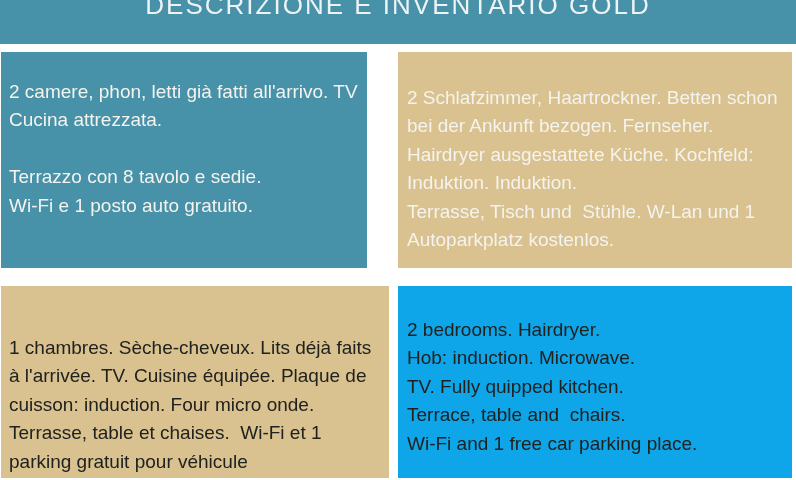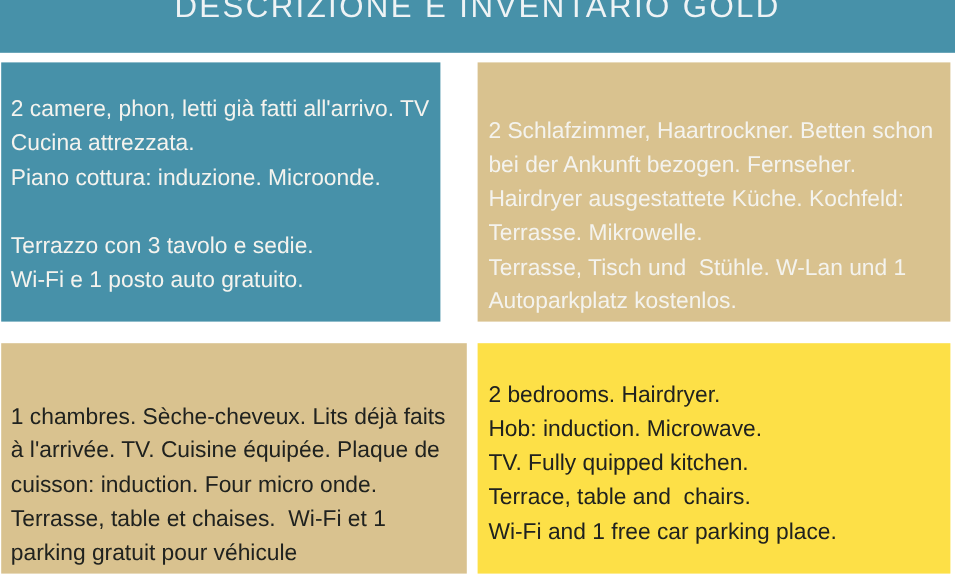--- a/index.html
+++ b/index.html
@@ -56,21 +56,21 @@
     color: #f5f4f0;
     padding: 26px 6px 0 8px;
   }
   .panel-tr {
     left: 398px;
     top: 52px;
     width: 394px;
     height: 216px;
     background: #d9c28f;
     color: #f1efe8;
-    padding: 44px 6px 0 9px;
+    padding: 32px 6px 0 9px;
   }
   .panel-bl {
     left: 1px;
     top: 286px;
     width: 388px;
     height: 192px;
     background: #d9c28f;
     color: #22221f;
     padding: 48px 6px 0 8px;
   }
@@ -89,44 +89,43 @@
 
 <div class="page">
 
   <header class="banner" style="background-color: rgb(71, 145, 169);">
     <h1 class="title" style="color: rgb(238, 243, 245);">DESCRIZIONE E INVENTARIO GOLD</h1>
   </header>
 
   <section class="panel panel-tl" style="background-color: rgb(71, 145, 169); color: rgb(244, 243, 238);">
     <div class="line">2 camere, phon, letti già fatti all'arrivo. TV</div>
     <div class="line">Cucina attrezzata.</div>
-    <div class="line">Piano cottura: induzione. Microonde.</div>
     <div class="line"></div>
-    <div class="line">Terrazzo con 3 tavolo e sedie.</div>
+    <div class="line">Terrazzo con 8 tavolo e sedie.</div>
     <div class="line">Wi-Fi e 1 posto auto gratuito.</div>
   </section>
 
   <section class="panel panel-tr" style="background-color: rgb(217, 194, 143); color: rgb(244, 243, 238);">
     <div class="line">2 Schlafzimmer, Haartrockner. Betten schon</div>
     <div class="line">bei der Ankunft bezogen. Fernseher.</div>
     <div class="line">Hairdryer ausgestattete Küche. Kochfeld:</div>
-    <div class="line">Terrasse. Mikrowelle.</div>
+    <div class="line">Induktion. Induktion.</div>
     <div class="line">Terrasse, Tisch und  Stühle. W-Lan und 1</div>
     <div class="line">Autoparkplatz kostenlos.</div>
   </section>
 
   <section class="panel panel-bl" style="background-color: rgb(217, 194, 143); color: rgb(32, 34, 31);">
     <div class="line">1 chambres. Sèche-cheveux. Lits déjà faits</div>
     <div class="line">à l'arrivée. TV. Cuisine équipée. Plaque de</div>
     <div class="line">cuisson: induction. Four micro onde.</div>
     <div class="line">Terrasse, table et chaises.  Wi-Fi et 1</div>
     <div class="line">parking gratuit pour véhicule</div>
   </section>
 
-  <section class="panel panel-br" style="background-color: #fde047; color: rgb(32, 34, 31);">
+  <section class="panel panel-br" style="background-color: #0ea5e9; color: rgb(32, 34, 31);">
     <div class="line">2 bedrooms. Hairdryer.</div>
     <div class="line">Hob: induction. Microwave.</div>
     <div class="line">TV. Fully quipped kitchen.</div>
     <div class="line">Terrace, table and  chairs.</div>
     <div class="line">Wi-Fi and 1 free car parking place.</div>
   </section>
 
 </div>
 
 </body></html>

